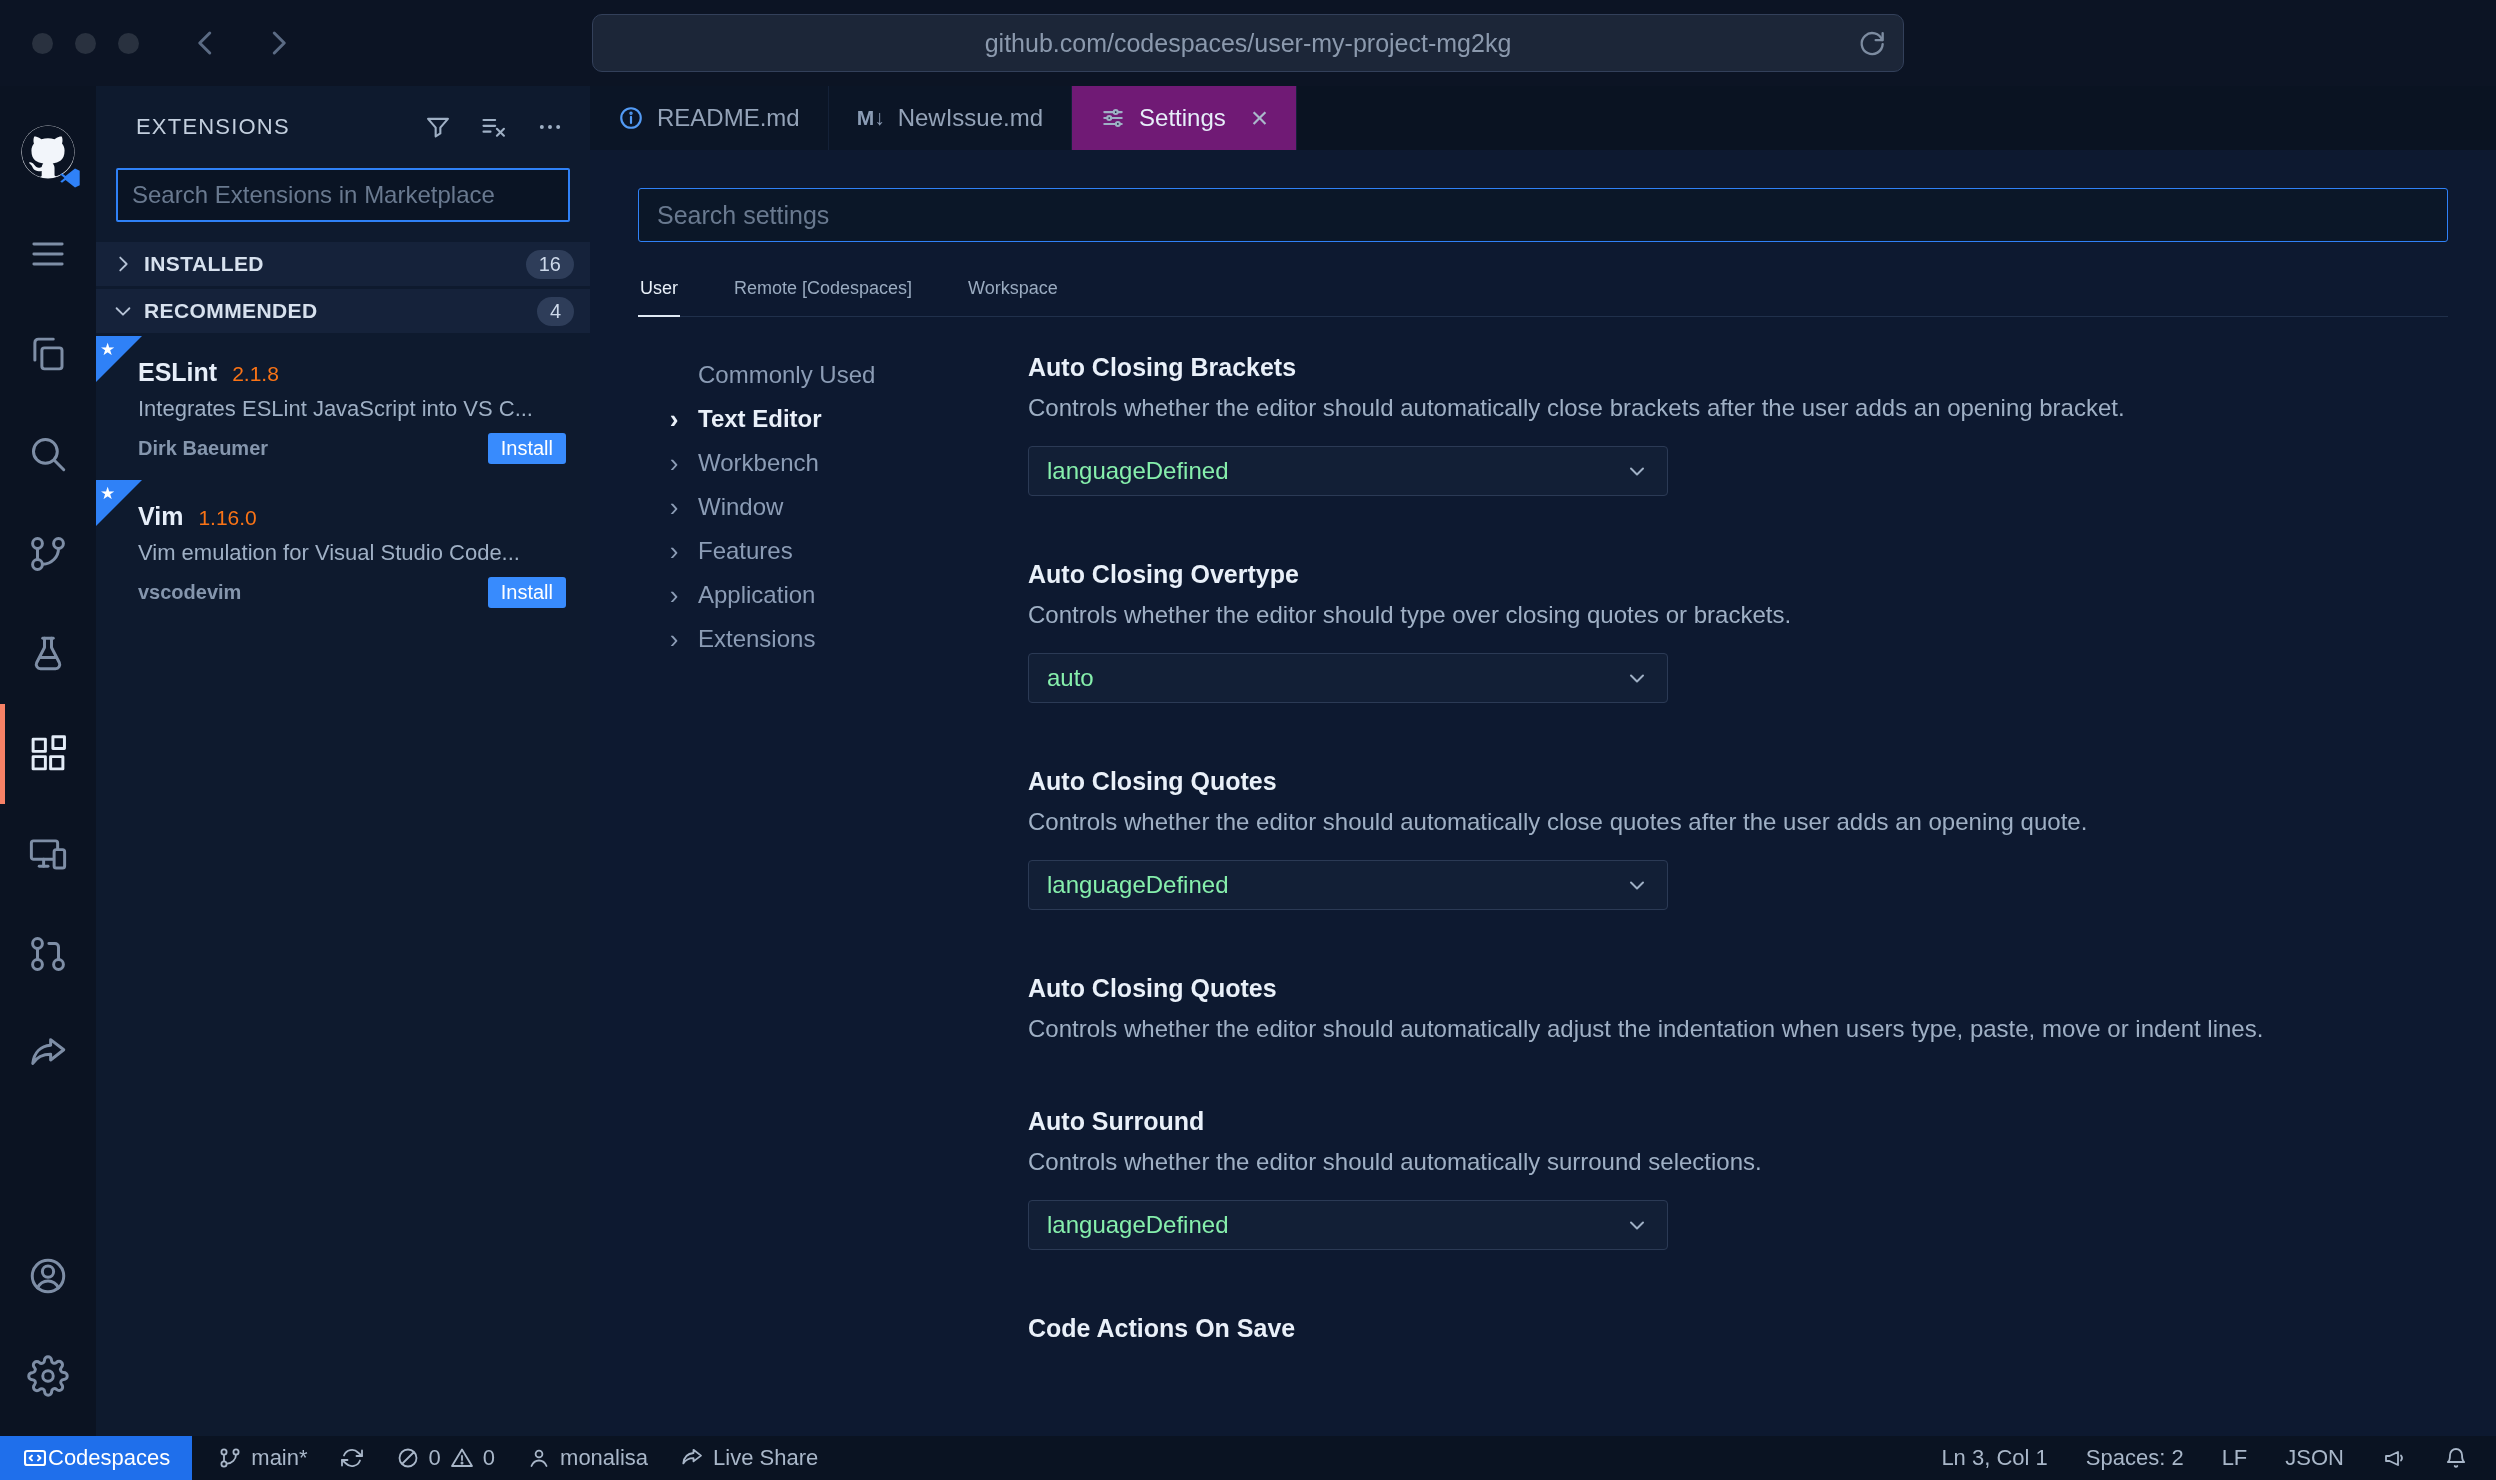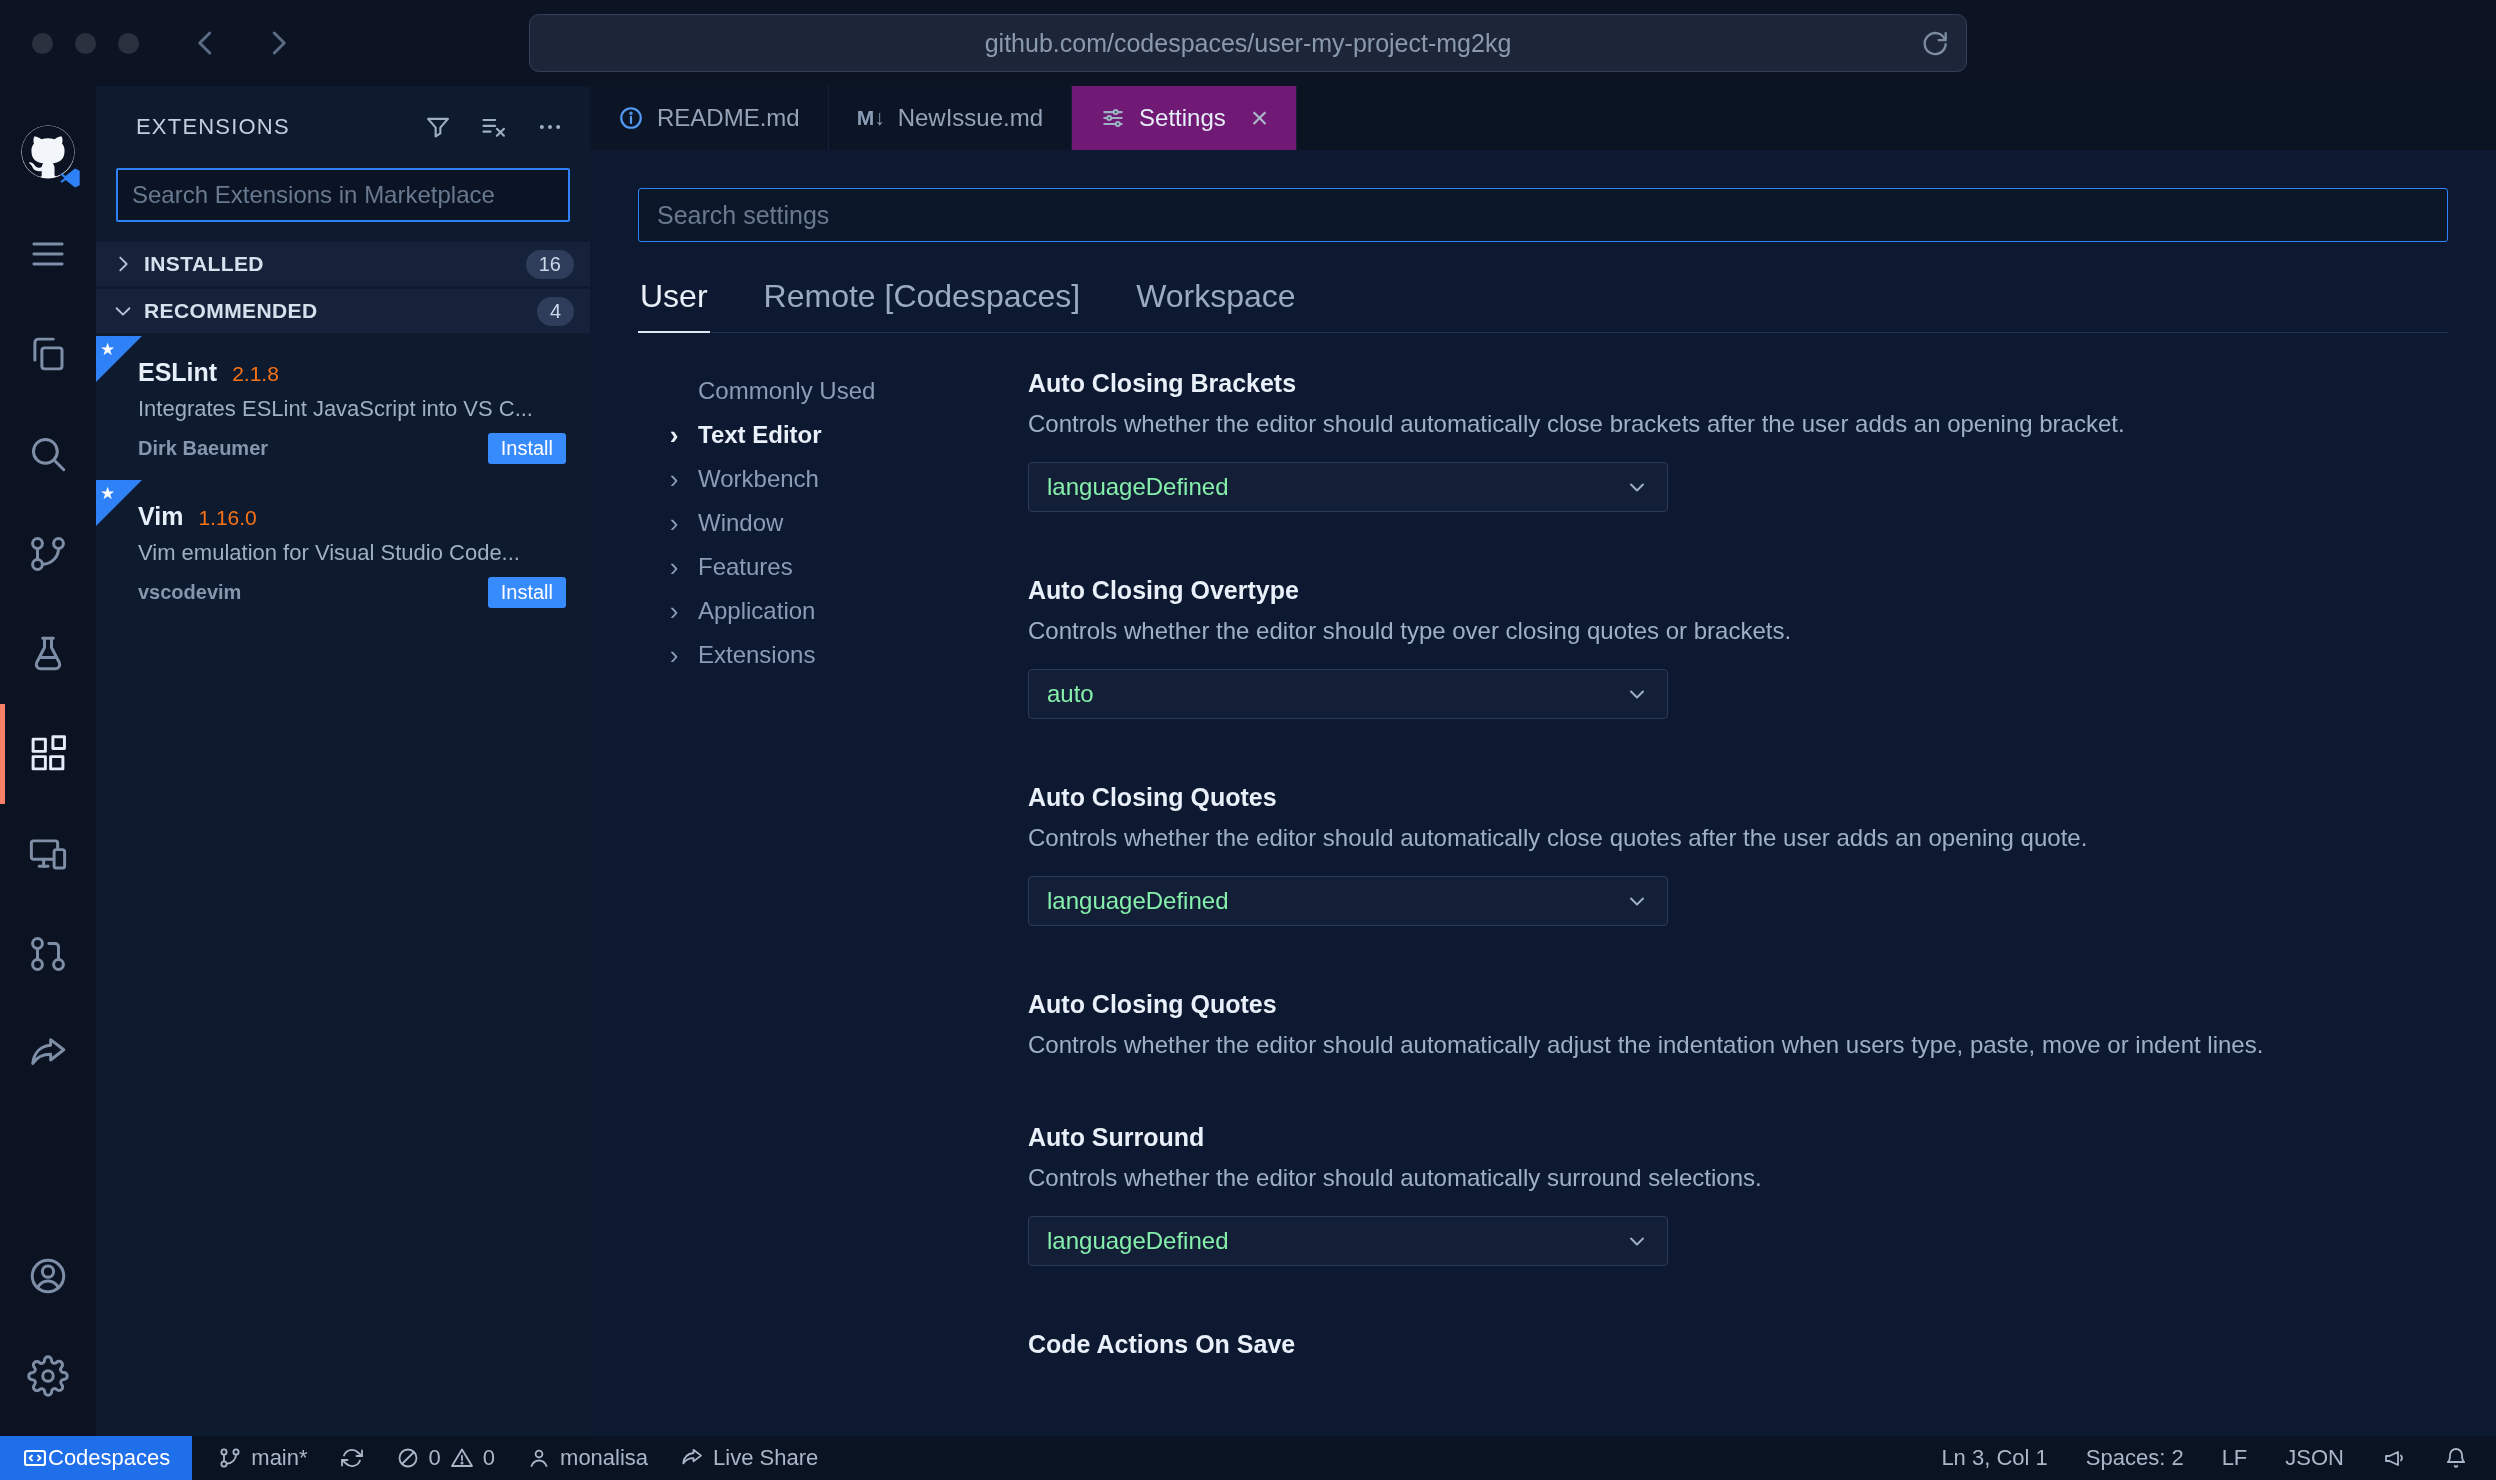--- a/index.html
+++ b/index.html
@@ -6,21 +6,21 @@
   html,body { width:2496px; height:1480px; overflow:hidden; background:#0d1526;
     font-family:"Liberation Sans","DejaVu Sans",sans-serif; color:#e6eef9; }
   svg { display:block; }
 
   
   .titlebar { height:86px; background:#0c1424; display:flex; align-items:center; position:relative; }
   .traffic { display:flex; gap:22px; margin-left:32px; }
   .light { width:21px; height:21px; border-radius:50%; background:#29313f; }
   .nav-arrows { display:flex; gap:42px; margin-left:52px; color:#5b6b84; }
   .urlbar { position:absolute; left:50%; top:50%; transform:translate(-50%,-50%);
-    width:1438px; height:58px; background:#1c2638; border:1px solid #33405a; border-radius:10px;
+    width:1312px; height:58px; background:#1c2638; border:1px solid #33405a; border-radius:10px;
     display:flex; align-items:center; justify-content:center; color:#8b99ad; font-size:25px; }
   .url-refresh { position:absolute; right:18px; color:#7d8ca1; }
 
   
   .app { display:flex; height:1350px; }
 
   
   .activitybar { width:96px; background:#0b1322; display:flex; flex-direction:column;
     align-items:center; padding-top:14px; flex-shrink:0; }
   .logo-cell { height:104px; display:flex; align-items:center; position:relative; }
@@ -63,21 +63,21 @@
   .tab { display:flex; align-items:center; gap:13px; padding:0 28px; font-size:24px;
     color:#94a3b8; background:#0b1526; border-right:1px solid #142138; cursor:pointer; }
   .tab.active { background:#701a75; color:#e6eef9; }
   .md-glyph { font-size:21px; color:#8b9cb5; font-weight:700; }
   .tab-close { margin-left:12px; font-size:30px; color:#aab8cb; line-height:1; }
 
   .settings-editor { flex:1; padding:38px 48px 0 48px; display:flex; flex-direction:column; overflow:hidden; }
   .settings-search input { width:100%; height:54px; background:#0b1728; border:1px solid #2f81f7;
     color:#cdd9ea; font-size:25px; padding:0 18px; outline:none; border-radius:3px; }
   .scopes { display:flex; gap:52px; margin-top:24px; border-bottom:1px solid #20304b; }
-  .scope { font-size:32px; color:#9aabc0; padding:12px 2px 16px; cursor:pointer; }
+  .scope { font-size:18px; color:#9aabc0; padding:12px 2px 16px; cursor:pointer; }
   .scope.active { color:#e9f0f9; border-bottom:2px solid #dfe8f3; margin-bottom:-1px; }
 
   .settings-body { display:flex; margin-top:36px; flex:1; overflow:hidden; }
   .toc { width:390px; flex-shrink:0; padding-left:24px; }
   .toc-item { height:44px; display:flex; align-items:center; gap:12px; font-size:24px; color:#8b9cb5; cursor:pointer; }
   .toc-chevron { width:24px; text-align:center; font-size:26px; color:#8b9cb5; }
   .toc-chevron.hidden { visibility:hidden; }
   .toc-item.active { color:#e9f0f9; font-weight:700; }
   .toc-item.active .toc-chevron { color:#e9f0f9; }
 

